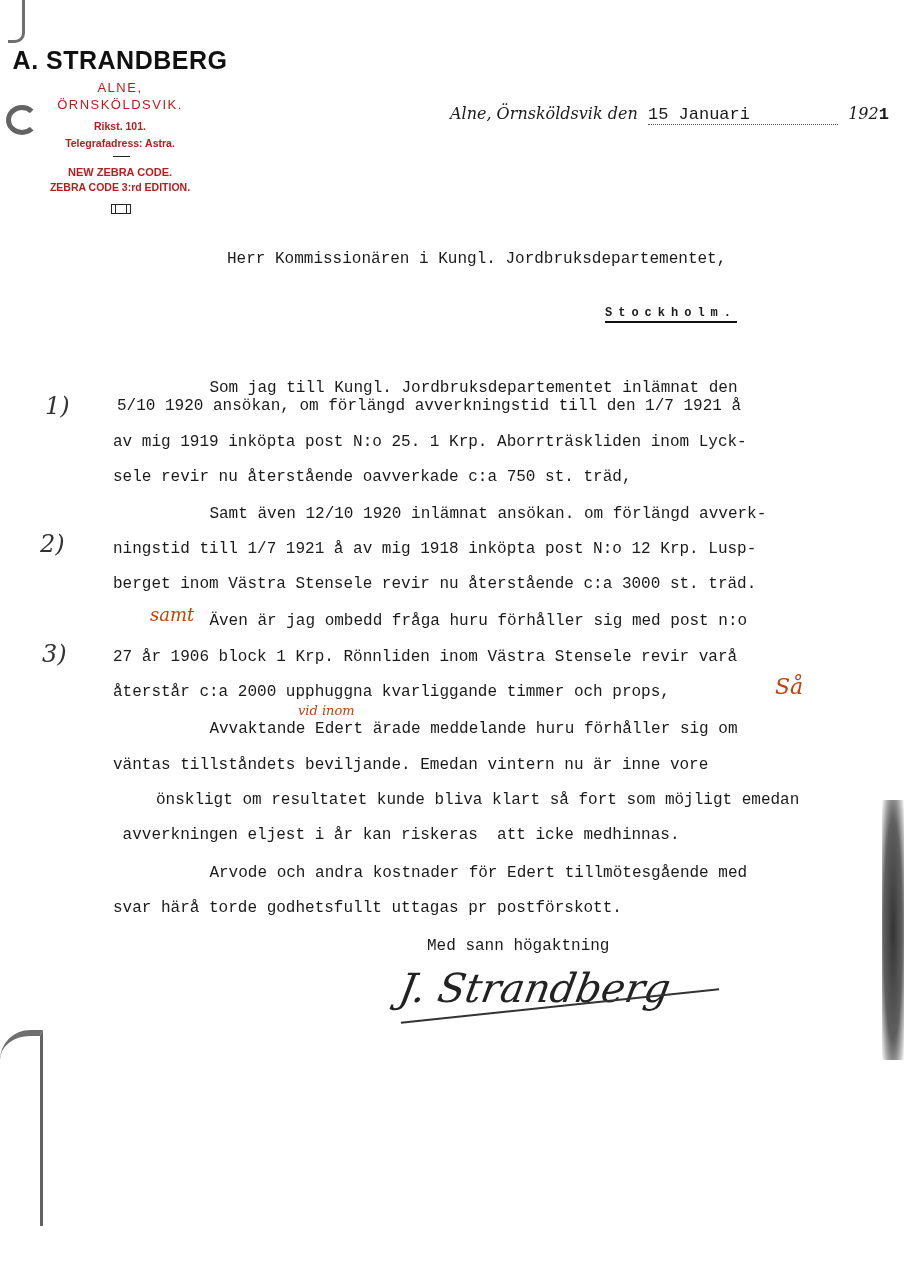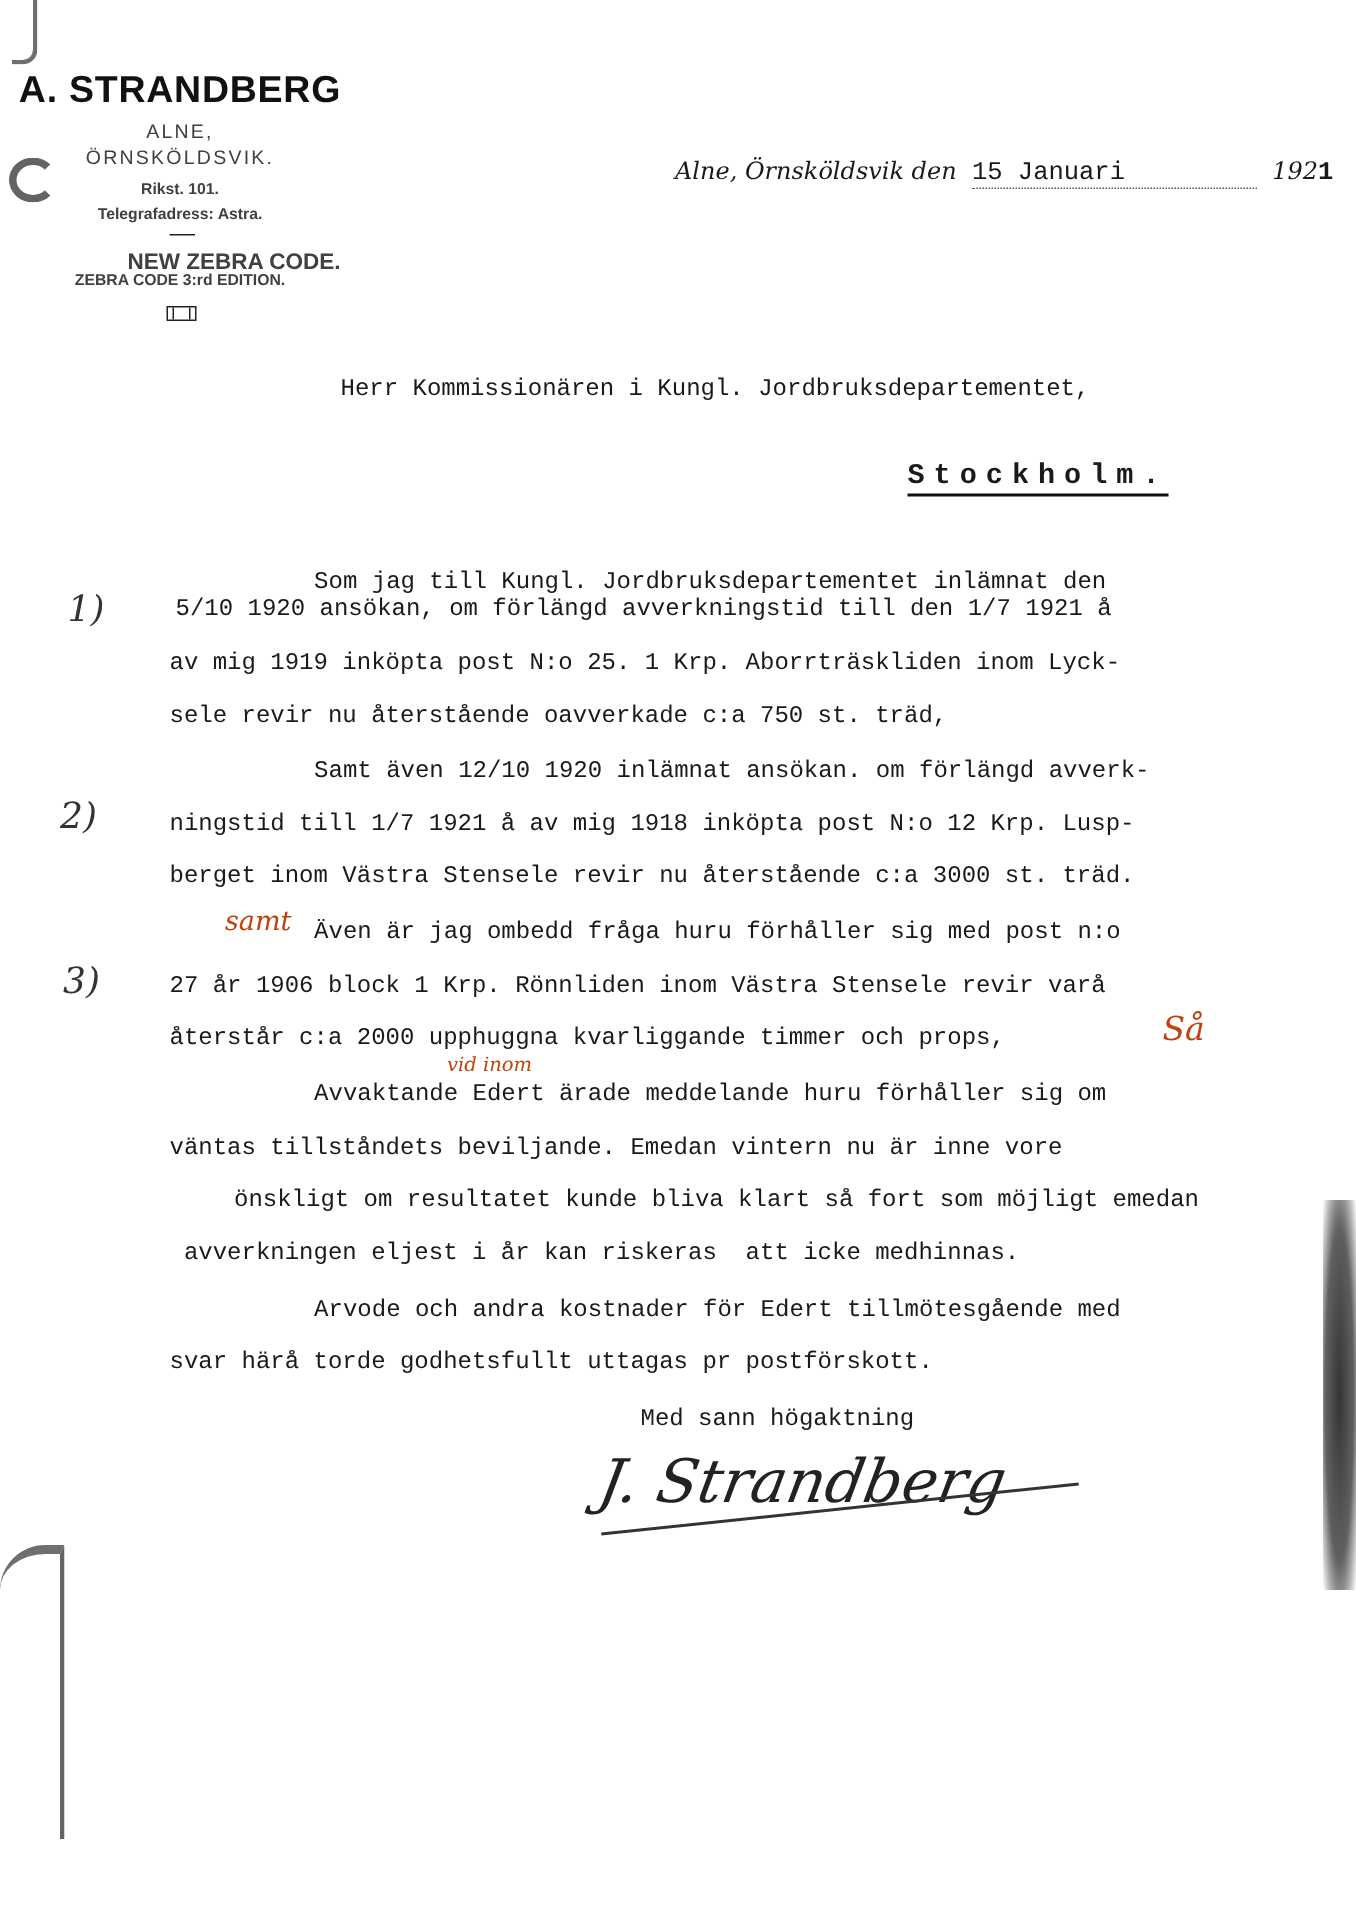--- a/index.html
+++ b/index.html
@@ -1,34 +1,34 @@
 <!DOCTYPE html>
 <html><head>
 <meta charset="utf-8">
 <style>
   html, body { margin:0; padding:0; }
   body { width:904px; height:1280px; background:#ffffff; position:relative; overflow:hidden; font-family:"Liberation Mono", monospace; color:#1a1a1a; }
   .abs { position:absolute; }
   .lh-name { left:0; top:46px; width:240px; text-align:center; font-family:"Liberation Sans", sans-serif; font-size:25px; font-weight:bold; letter-spacing:0.5px; color:#111; }
-  .lh-line { left:0; width:240px; text-align:center; font-family:"Liberation Sans", sans-serif; color:#404040; }
+  .lh-line { left:0; width:240px; text-align:center; font-family:"Liberation Sans", sans-serif; color:#b91c1c; }
   .lh-l1 { top:80px; font-size:13px; letter-spacing:1.5px; }
   .lh-l2 { top:97px; font-size:13px; letter-spacing:1.5px; }
   .lh-l3 { top:120px; font-size:10.5px; font-weight:bold; }
   .lh-l4 { top:137px; font-size:10.5px; font-weight:bold; }
   .lh-rule { left:113px; top:156px; width:17px; height:1px; background:#222; }
-  .lh-l5 { top:166px; font-size:15px; font-weight:bold;padding-left:36px; }
+  .lh-l5 { top:166px; font-size:11px; font-weight:bold; }
   .lh-l6 { top:181px; font-size:10.5px; font-weight:bold; }
   .lh-box { left:111px; top:204px; width:18px; height:8px; border:1.5px solid #222; }
   .lh-box:before { content:""; position:absolute; left:3px; top:0; width:1px; height:8px; background:#222; }
   .lh-box:after { content:""; position:absolute; right:3px; top:0; width:1px; height:8px; background:#222; }
   .dateline { left:450px; top:104px; font-size:17px; white-space:nowrap; }
   .script { font-family:"DejaVu Serif", serif; font-style:italic; font-size:16px; }
   .dotted { display:inline-block; border-bottom:1px dotted #555; }
   .addr { left:227px; top:250px; font-size:16px; white-space:nowrap; }
-  .city { left:605px; top:306px; font-size:19px; letter-spacing:6px; border-bottom:2px solid #111; padding-bottom:1px; font-weight:bold; }
+  .city { left:605px; top:306px; font-size:12px; letter-spacing:6px; border-bottom:2px solid #111; padding-bottom:1px; font-weight:bold; }
   .para { left:0; font-size:16px; white-space:pre; }
   .hw { font-family:"DejaVu Serif", serif; font-style:italic; color:#c2410c; position:absolute;text-align:right; }
   .margin-mark { font-family:"DejaVu Serif", serif; font-style:italic; font-size:24px; color:#333; }
   .sig { left:400px; top:965px; font-family:"DejaVu Serif", serif; font-style:italic; font-size:40px; color:#222; transform:skewX(-10deg); }
   .sig-flourish { left:400px; top:1005px; width:320px; height:2px; background:#333; transform:rotate(-6deg); }
   .smudge-r { right:0; width:22px; background:radial-gradient(ellipse at center,#111 0%,#444 60%,rgba(255,255,255,0) 100%); }
 </style>
 </head>
 <body>
 

